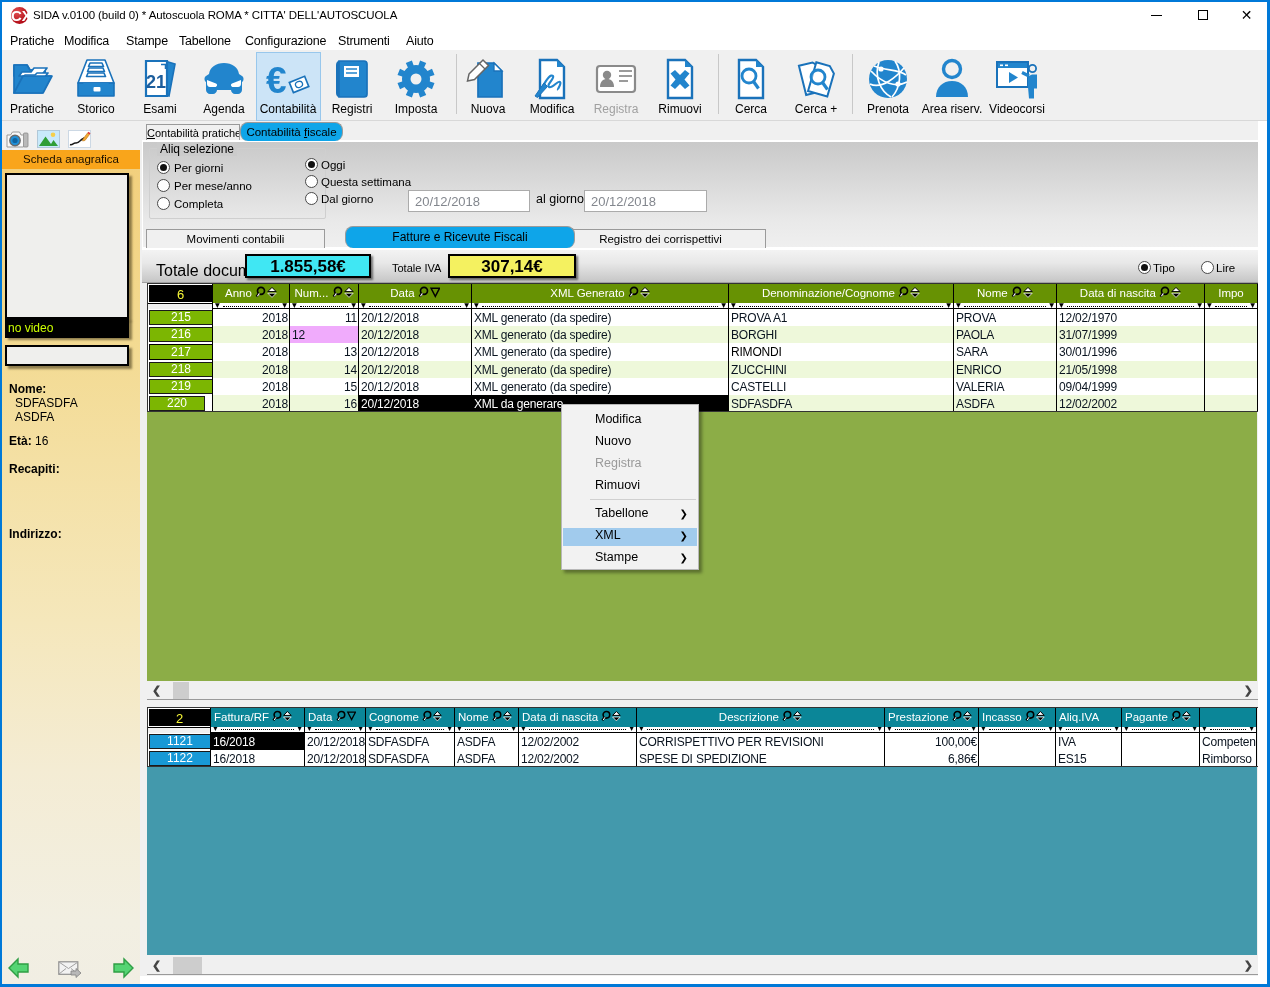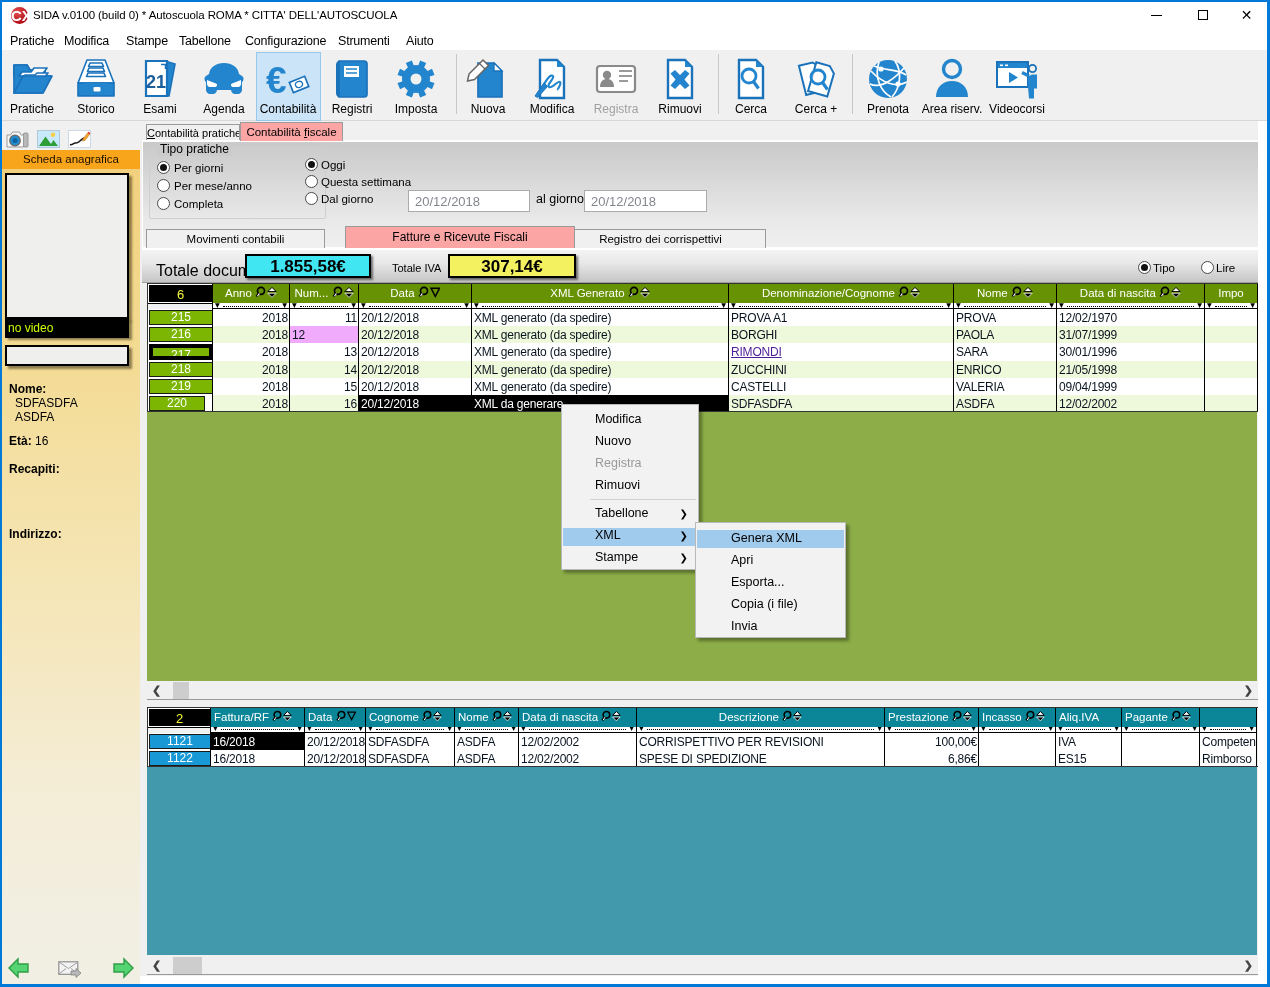--- a/index.html
+++ b/index.html
@@ -38,21 +38,21 @@
   color:#ccff00; font-size:12px; line-height:19px; padding-left:3px; box-shadow:3px 2px 2px rgba(60,50,20,.55); }
 #box2 { position:absolute; left:3px; top:224px; width:124px; height:21px; background:#efefed;
   border:2px solid #000; box-shadow:3px 3px 2px rgba(60,50,20,.55); }
 .slab { position:absolute; left:7px; font-size:12px; font-weight:bold; color:#000; }
 .sval { position:absolute; left:13px; font-size:12px; color:#000; }
 
 #main { position:absolute; left:138px; top:119px; width:1127px; height:863px; background:#f0f0f0; }
 
 .tab { position:absolute; font-size:12px; color:#000; text-align:center; white-space:nowrap; overflow:hidden;
   background:#f0f0f0; border:1px solid #9a9a9a; border-bottom:none; }
-.tab.active { background:#fca5a5; z-index:3; }
+.tab.active { background:#0ea5e9; z-index:3;border-radius:8px; }
 
 #panel1 { position:absolute; left:2px; top:19px; width:1118px; height:108px;
   background:linear-gradient(180deg,#c9c9c9,#e9e9e9 75%,#efefef); border:1px solid #fff; border-top:2px solid #fff; }
 #gbox { position:absolute; left:6px; top:6px; width:177px; height:71px; border:1px solid #cfcfcf; border-radius:2px; }
 .radio { position:absolute; width:13px; height:13px; border-radius:50%; background:#fff; border:1px solid #4a4a4a; }
 .radio.sel::after { content:""; position:absolute; left:2px; top:2px; width:7px; height:7px; border-radius:50%; background:#111; }
 .rlab { position:absolute; font-size:11.5px; color:#000; }
 .dinput { position:absolute; height:22px; background:#fff; border:1px solid #ababab; font-size:13px;
   color:#83878e; padding:3px 0 0 6px; }
 
@@ -351,21 +351,21 @@
       </div>
   </div>
 
   <div id="main">
 
     <div class="tab" style="left:6px; top:3px; width:94px; height:17px; line-height:16px; font-size:11px;"><u>C</u>ontabilità pratiche</div>
     <div class="tab active" style="left:100px; top:1px; width:103px; height:19px; line-height:18px; font-size:11.5px;">Contabilità <u>f</u>iscale</div>
 
     <div id="panel1">
       <div id="gbox">
-          <div style="position:absolute; left:7px; top:-7px; background:#cbcbcb; font-size:12px; padding:0 3px;">Tipo pratiche</div>
+          <div style="position:absolute; left:7px; top:-7px; background:#cbcbcb; font-size:12px; padding:0 3px;">Aliq selezione</div>
         </div>
       <div class="radio sel" style="left:14px; top:19px;"></div>
         <div class="rlab" style="left:31px; top:20px;">Per giorni</div>
       <div class="radio" style="left:14px; top:37px;"></div>
         <div class="rlab" style="left:31px; top:38px;">Per mese/anno</div>
       <div class="radio" style="left:14px; top:55px;"></div>
         <div class="rlab" style="left:31px; top:56px;">Completa</div>
       <div class="radio sel" style="left:162px; top:16px;"></div>
         <div class="rlab" style="left:178px; top:17px;">Oggi</div>
       <div class="radio" style="left:162px; top:33px;"></div>
@@ -495,26 +495,26 @@
         <div class="t1cell dcell" style="left:1065px; top:188px; width:53px; height:17px; background:#ffffff;"></div>
         <div class="t1cell numcell" style="left:9px; top:206px; width:64px; height:15px; line-height:13px; border:1px solid #1a1a1a;">216</div>
         <div class="t1cell dcell" style="left:73px; top:205px; width:77px; height:17px; background:#eef8da; color:#0a1420; text-align:right; line-height:16px;">2018</div>
         <div class="t1cell dcell" style="left:150px; top:205px; width:69px; height:17px; background:#f0abfc; color:#0a1420; text-align:left; line-height:16px;">12</div>
         <div class="t1cell dcell" style="left:219px; top:205px; width:113px; height:17px; background:#eef8da; color:#0a1420; text-align:left; line-height:16px;">20/12/2018</div>
         <div class="t1cell dcell" style="left:332px; top:205px; width:257px; height:17px; background:#eef8da; color:#0a1420; text-align:left; line-height:16px;">XML generato (da spedire)</div>
         <div class="t1cell dcell" style="left:589px; top:205px; width:225px; height:17px; background:#eef8da; color:#0a1420; text-align:left; line-height:16px;">BORGHI</div>
         <div class="t1cell dcell" style="left:814px; top:205px; width:103px; height:17px; background:#eef8da; color:#0a1420; text-align:left; line-height:16px;">PAOLA</div>
         <div class="t1cell dcell" style="left:917px; top:205px; width:148px; height:17px; background:#eef8da; color:#0a1420; text-align:left; line-height:16px;">31/07/1999</div>
         <div class="t1cell dcell" style="left:1065px; top:205px; width:53px; height:17px; background:#eef8da;"></div>
-        <div class="t1cell numcell" style="left:9px; top:223px; width:64px; height:16px; line-height:14px; border:4px solid #000000;">217</div>
+        <div class="t1cell numcell" style="left:9px; top:223px; width:64px; height:16px; line-height:14px; border:1px solid #000000;">217</div>
         <div class="t1cell dcell" style="left:73px; top:222px; width:77px; height:18px; background:#ffffff; color:#0a1420; text-align:right; line-height:17px;">2018</div>
         <div class="t1cell dcell" style="left:150px; top:222px; width:69px; height:18px; background:#ffffff; color:#0a1420; text-align:right; line-height:17px;">13</div>
         <div class="t1cell dcell" style="left:219px; top:222px; width:113px; height:18px; background:#ffffff; color:#0a1420; text-align:left; line-height:17px;">20/12/2018</div>
         <div class="t1cell dcell" style="left:332px; top:222px; width:257px; height:18px; background:#ffffff; color:#0a1420; text-align:left; line-height:17px;">XML generato (da spedire)</div>
-        <div class="t1cell dcell" style="left:589px; top:222px; width:225px; height:30px; background:#ffffff; color:#4c1d95; text-align:left; line-height:17px;text-decoration:underline;">RIMONDI</div>
+        <div class="t1cell dcell" style="left:589px; top:222px; width:225px; height:30px; background:#ffffff; color:#000000; text-align:left; line-height:17px;">RIMONDI</div>
         <div class="t1cell dcell" style="left:814px; top:222px; width:103px; height:18px; background:#ffffff; color:#0a1420; text-align:left; line-height:17px;">SARA</div>
         <div class="t1cell dcell" style="left:917px; top:222px; width:148px; height:18px; background:#ffffff; color:#0a1420; text-align:left; line-height:17px;">30/01/1996</div>
         <div class="t1cell dcell" style="left:1065px; top:222px; width:53px; height:18px; background:#ffffff;"></div>
         <div class="t1cell numcell" style="left:9px; top:241px; width:64px; height:15px; line-height:13px; border:1px solid #1a1a1a;">218</div>
         <div class="t1cell dcell" style="left:73px; top:240px; width:77px; height:17px; background:#eef8da; color:#0a1420; text-align:right; line-height:16px;">2018</div>
         <div class="t1cell dcell" style="left:150px; top:240px; width:69px; height:17px; background:#eef8da; color:#0a1420; text-align:right; line-height:16px;">14</div>
         <div class="t1cell dcell" style="left:219px; top:240px; width:113px; height:17px; background:#eef8da; color:#0a1420; text-align:left; line-height:16px;">20/12/2018</div>
         <div class="t1cell dcell" style="left:332px; top:240px; width:257px; height:17px; background:#eef8da; color:#0a1420; text-align:left; line-height:16px;">XML generato (da spedire)</div>
         <div class="t1cell dcell" style="left:589px; top:240px; width:225px; height:17px; background:#eef8da; color:#0a1420; text-align:left; line-height:16px;">ZUCCHINI</div>
         <div class="t1cell dcell" style="left:814px; top:240px; width:103px; height:17px; background:#eef8da; color:#0a1420; text-align:left; line-height:16px;">ENRICO</div>
@@ -714,20 +714,13 @@
   <div id="ctx">
     <div class="mi" style="top:3px;">Modifica</div>
     <div class="mi" style="top:25px;">Nuovo</div>
     <div class="mi dis" style="top:47px;">Registra</div>
     <div class="mi" style="top:69px;">Rimuovi</div>
     <div style="position:absolute; left:28px; top:94px; width:106px; height:1px; background:#d0d0d0;"></div>
     <div class="mi" style="top:97px;">Tabellone<span class="arr">❯</span></div>
     <div class="mi hl" style="top:119px;">XML<span class="arr">❯</span></div>
     <div class="mi" style="top:141px;">Stampe<span class="arr">❯</span></div>
   </div>
-  <div id="sub">
-    <div class="si hl" style="top:4px;">Genera XML</div>
-    <div class="si" style="top:26px;">Apri</div>
-    <div class="si" style="top:48px;">Esporta...</div>
-    <div class="si" style="top:70px;">Copia (i file)</div>
-    <div class="si" style="top:92px;">Invia</div>
-  </div>
 </div>
 
 </body></html>

